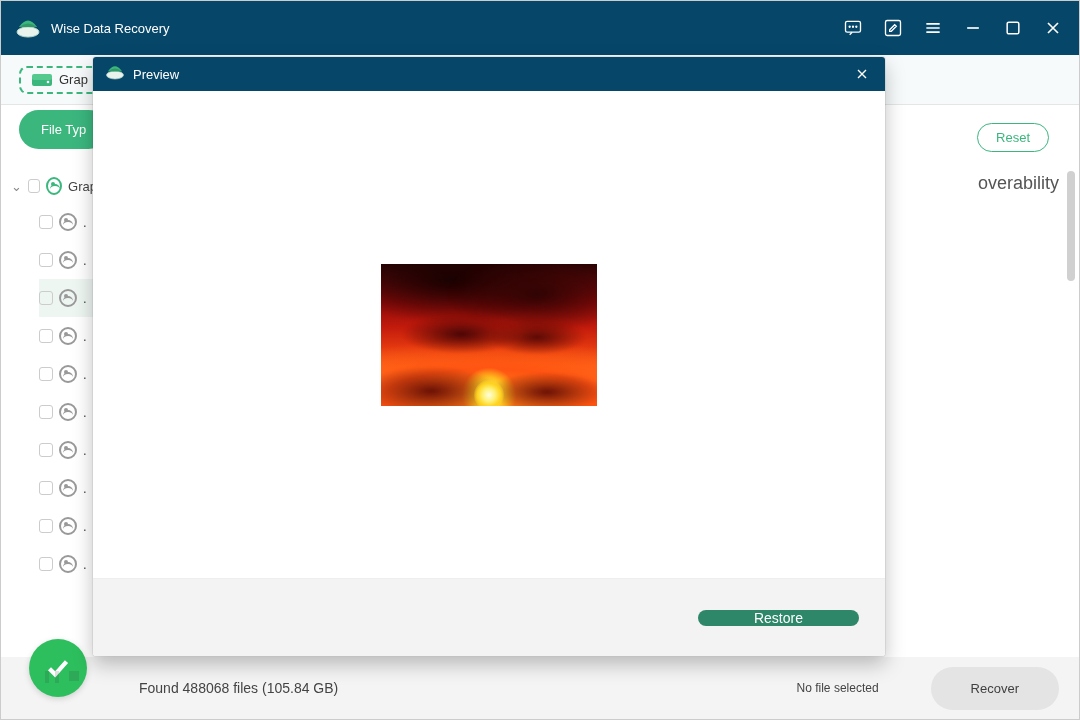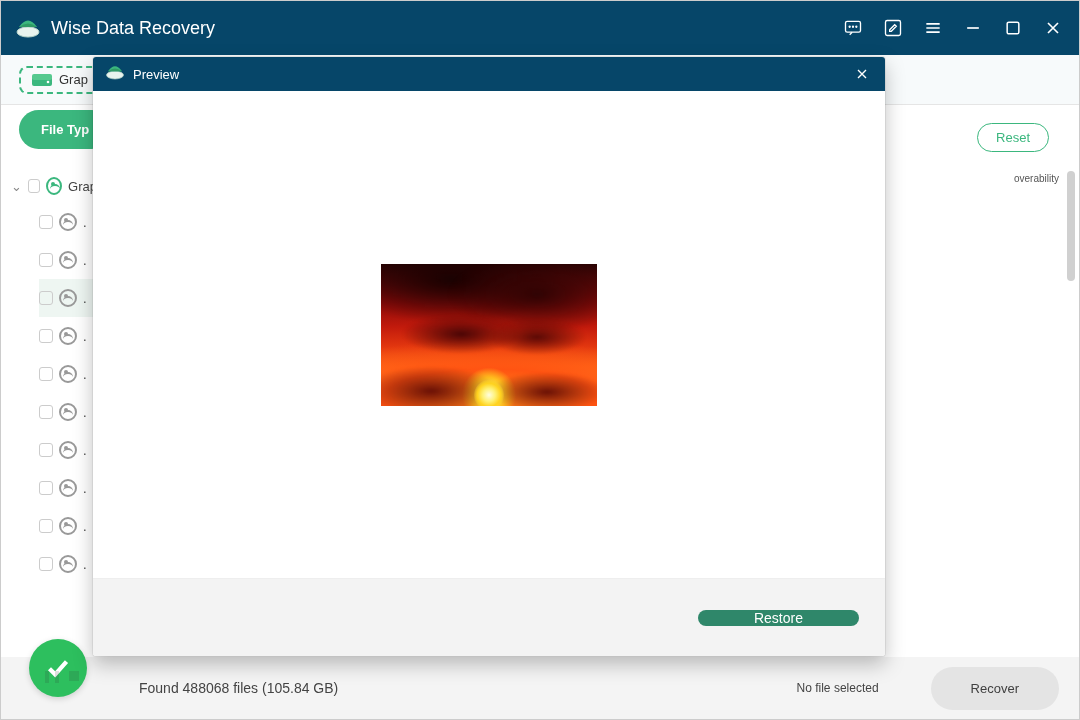--- a/index.html
+++ b/index.html
@@ -4,38 +4,38 @@
 <style>
 * { box-sizing: border-box; margin: 0; padding: 0; font-family: -apple-system, "Segoe UI", Arial, sans-serif; }
 html, body { width: 1080px; height: 720px; overflow: hidden; background: #f5f5f5; }
 
 .app-window { position: relative; width: 1080px; height: 720px; background: #fff; border: 1px solid #ccc; }
 
 
 .titlebar { height: 54px; background: #064669; display: flex; align-items: center; justify-content: space-between; padding: 0 14px; }
 .titlebar-left { display: flex; align-items: center; gap: 10px; }
 .titlebar-icon svg { display: block; }
-.titlebar-title { color: #fff; font-size: 18px; font-weight: 500; text-align: center; }
+.titlebar-title { color: #fff; font-size: 13px; font-weight: 500; text-align: center; }
 .titlebar-right { display: flex; align-items: center; gap: 16px; }
 .titlebar-right .tb-btn { width: 24px; height: 24px; display: flex; align-items: center; justify-content: center; color: #fff; cursor: pointer; }
 .titlebar-right .tb-btn svg { stroke: #fff; }
 
 
 .toolbar { height: 50px; padding: 8px 18px; display: flex; align-items: center; gap: 12px; background: #f7fafb; border-bottom: 1px solid #e5e5e5; }
 .toolbar .click-chip { border: 2px dashed #3bb77e; border-radius: 8px; padding: 4px 10px; display: flex; align-items: center; gap: 6px; color: #333; font-size: 13px; }
 .drive-svg { display: block; }
 .toolbar .spacer { flex: 1; }
 
 
 .filterbar { height: 48px; padding: 6px 18px; display: flex; align-items: center; gap: 12px; background: #fff; }
-.file-type-btn { background: #3bb77e; color: #fff; border-radius: 22px; padding: 12px 22px; font-size: 13px; font-weight: 700; }
+.file-type-btn { background: #3bb77e; color: #fff; border-radius: 22px; padding: 12px 22px; font-size: 13px; font-weight: 400; }
 .reset-btn { border: 1px solid #3bb77e; color: #3bb77e; background: #fff; border-radius: 18px; padding: 6px 18px; font-size: 13px; font-weight: 500; cursor: pointer; position: absolute; right: 30px; top: 122px; }
 
 
-.cols-header { position: absolute; right: 20px; top: 172px; color: #555; font-size: 10px; }
+.cols-header { position: absolute; right: 20px; top: 172px; color: #555; font-size: 18px; }
 
 
 .tree { position: absolute; left: 10px; top: 168px; width: 86px; font-size: 13px; color: #444; }
 .tree-row { display: flex; align-items: center; gap: 6px; padding: 8px 0; }
 .tree-row.selected { background: #eef6f2; }
 .chev { width: 12px; text-align: center; color: #888; }
 .cb { width: 14px; height: 14px; border: 1.5px solid #ccc; border-radius: 3px; }
 .type-ico { width: 18px; height: 18px; border: 2px solid #3bb77e; border-radius: 50%; position: relative; }
 .type-ico::before { content: ""; position: absolute; left: 3px; top: 3px; width: 4px; height: 4px; border-radius: 50%; background: #3bb77e; }
 .type-ico::after { content: ""; position: absolute; left: 2px; bottom: 2px; width: 10px; height: 5px; border-top: 2px solid #3bb77e; border-radius: 6px 6px 0 0; }

